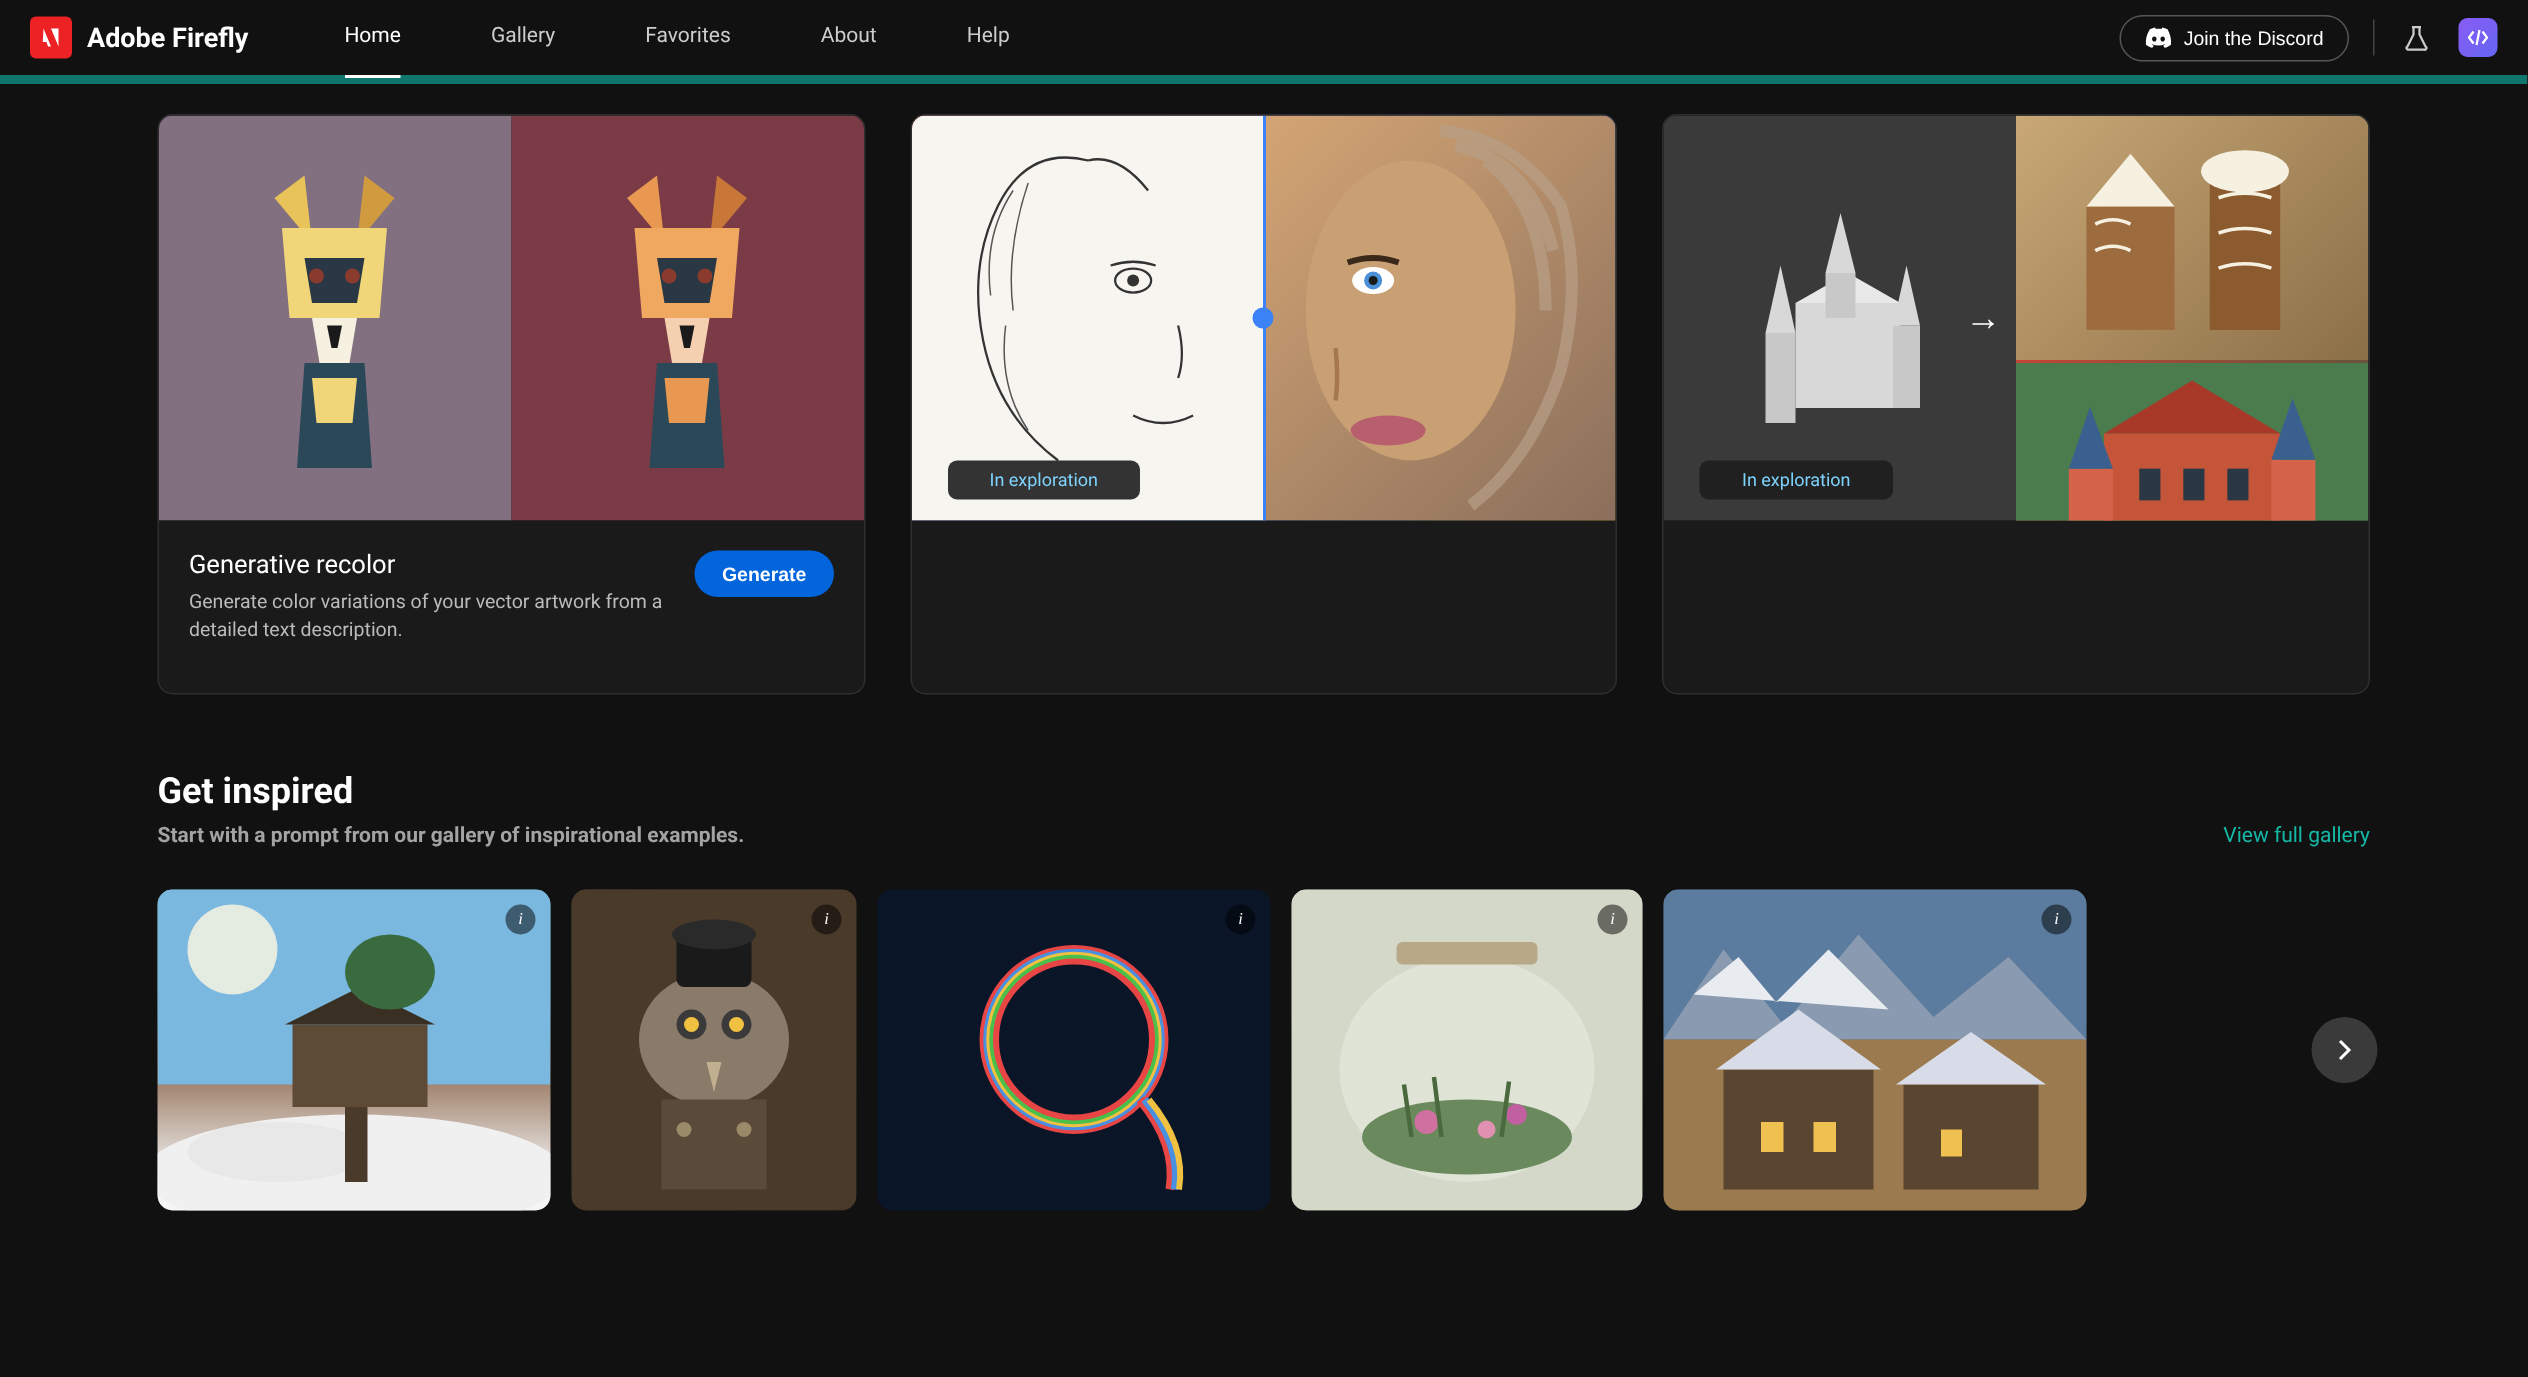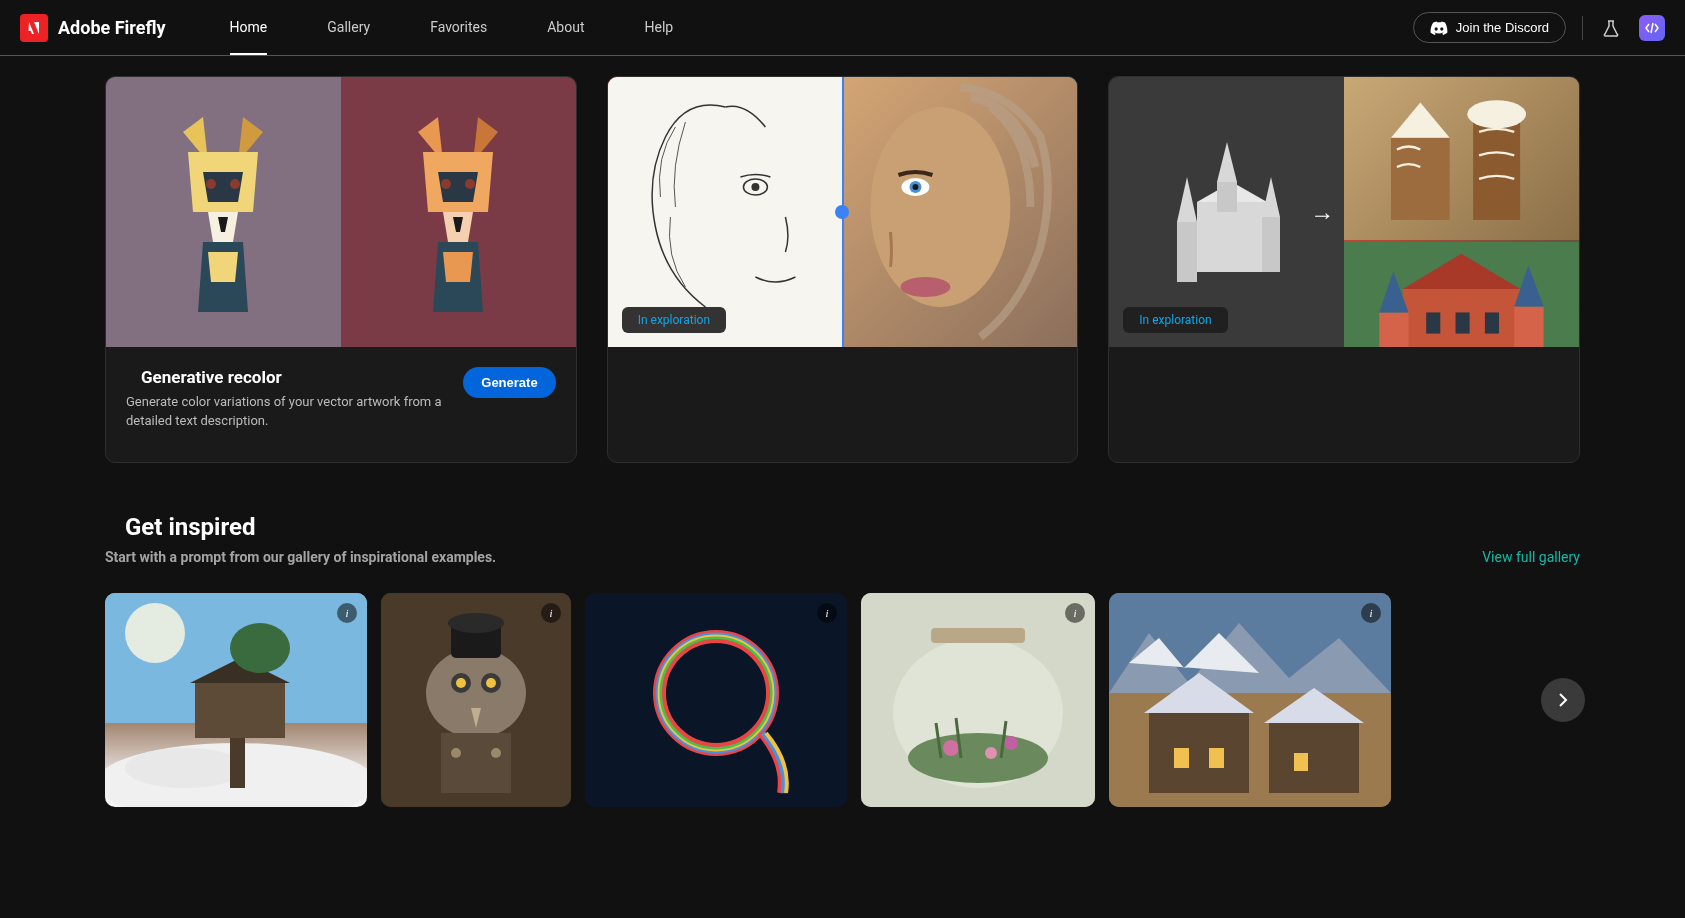--- a/index.html
+++ b/index.html
@@ -15,21 +15,21 @@
       overflow-x: hidden;
     }
     
     
     .header {
       display: flex;
       align-items: center;
       justify-content: space-between;
       padding: 0 20px;
       height: 56px;
-      border-bottom: 1px solid #0f766e;
+      border-bottom: 6px solid #0f766e;
     }
     .header-left {
       display: flex;
       align-items: center;
       gap: 24px;
     }
     .logo {
       display: flex;
       align-items: center;
       gap: 10px;
@@ -139,47 +139,46 @@
       display: flex;
       justify-content: space-between;
       align-items: flex-start;
       gap: 20px;
     }
     .feature-text {
       flex: 1;
     }
     .feature-title {
       font-size: 17px;
-      font-weight: 700;
+      font-weight: 400;
       margin-bottom: 6px;
-      margin-left: 15px;
     }
     .feature-desc {
       font-size: 13px;
       color: #bbb;
       line-height: 1.45;
     }
     .generate-btn {
       background: #0265dc;
       color: white;
       border: none;
       padding: 8px 18px;
       border-radius: 18px;
       font-size: 13px;
       font-weight: 600;
       cursor: pointer;
       flex-shrink: 0;
     }
     .badge {
       position: absolute;
       bottom: 14px;
-      left: 14px;
+      left: 24px;
       background: rgba(30,30,30,0.9);
-      color: #0ea5e9;
-      padding: 6px 16px;
+      color: #7dd3fc;
+      padding: 6px 28px;
       border-radius: 6px;
       font-size: 12px;
     }
     
     
     .recolor-img {
       display: flex;
       height: 100%;
     }
     .dog-panel {
@@ -260,21 +259,20 @@
     .inspire-header {
       display: flex;
       justify-content: space-between;
       align-items: flex-end;
       margin-bottom: 28px;
     }
     .inspire-title {
       font-size: 24px;
       font-weight: 700;
       margin-bottom: 8px;
-      margin-left: 20px;
     }
     .inspire-sub {
       font-size: 14px;
       color: #a3a3a3;
       font-weight: bold;
     }
     .view-link {
       color: #14b8a6;
       font-size: 14px;
       cursor: pointer;

